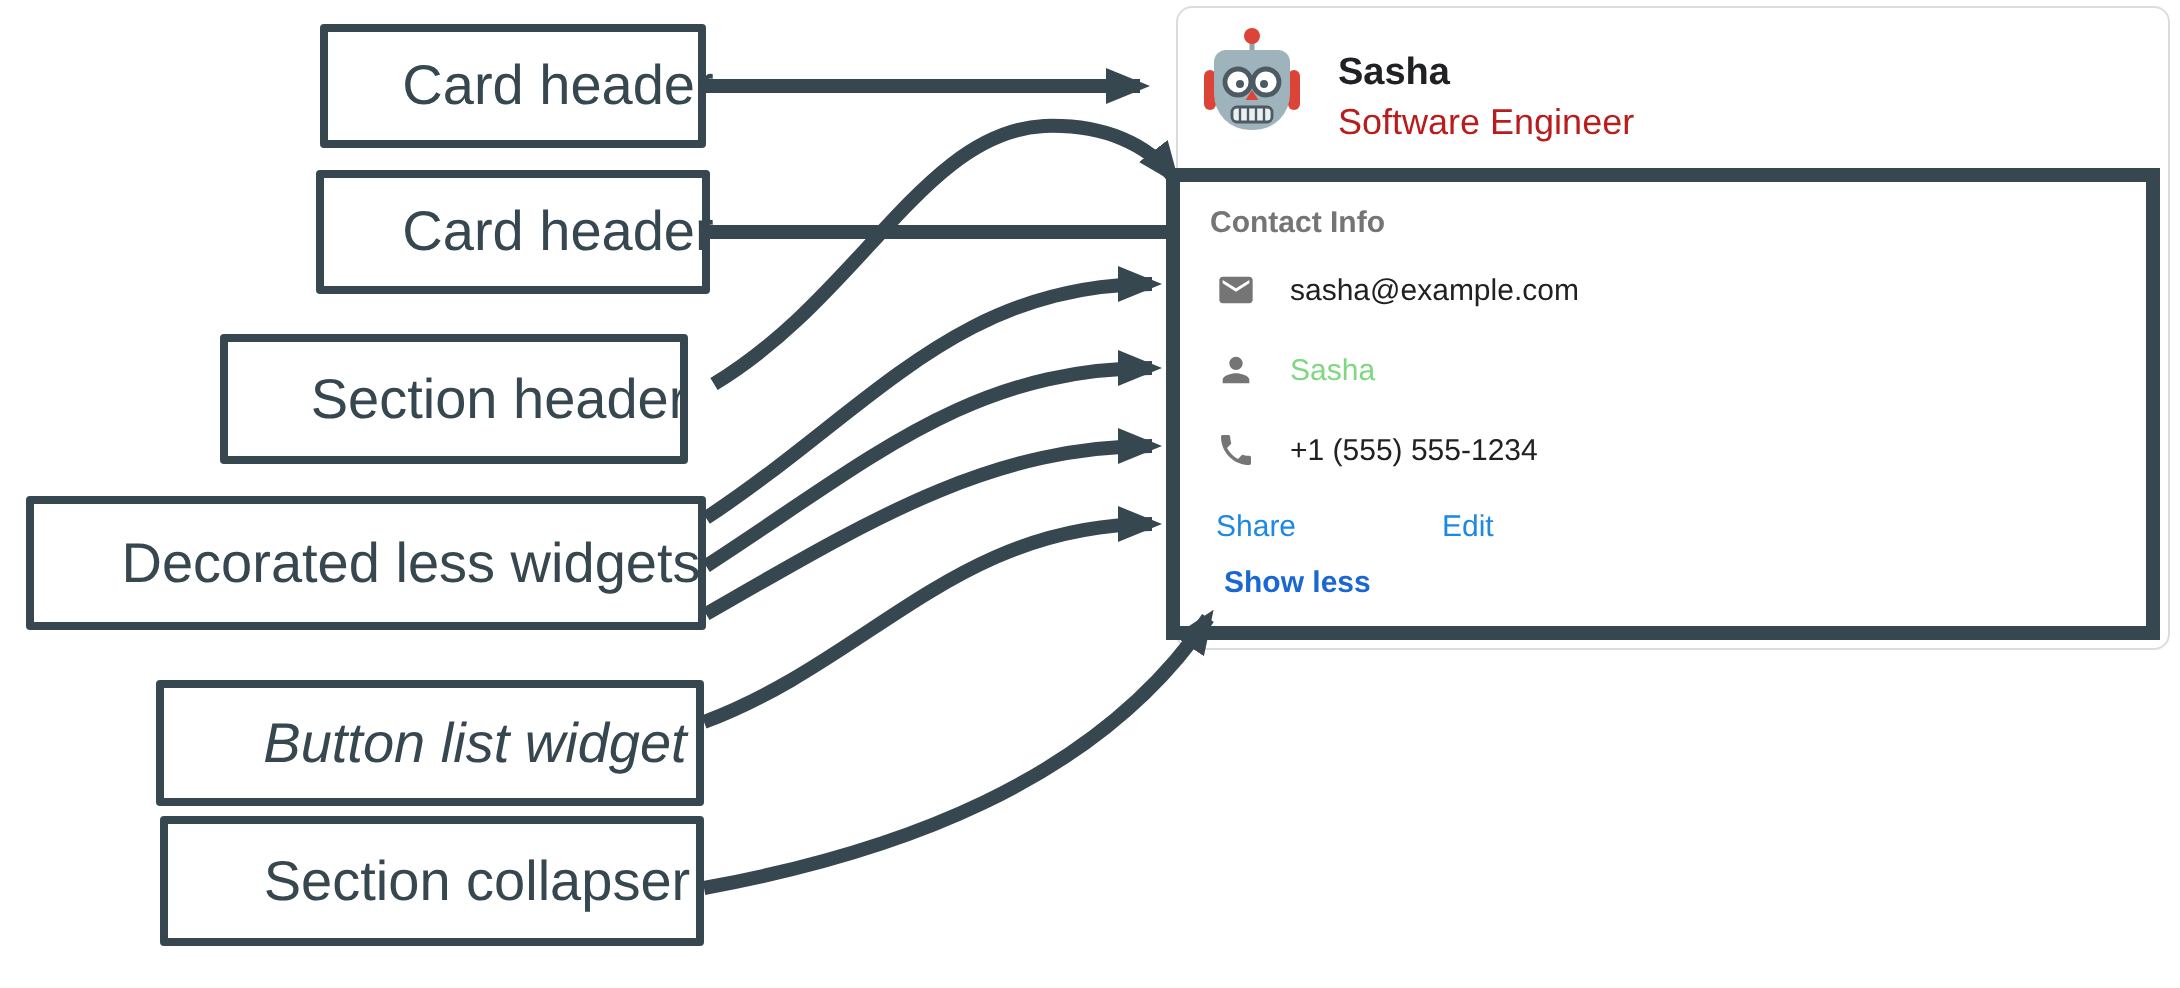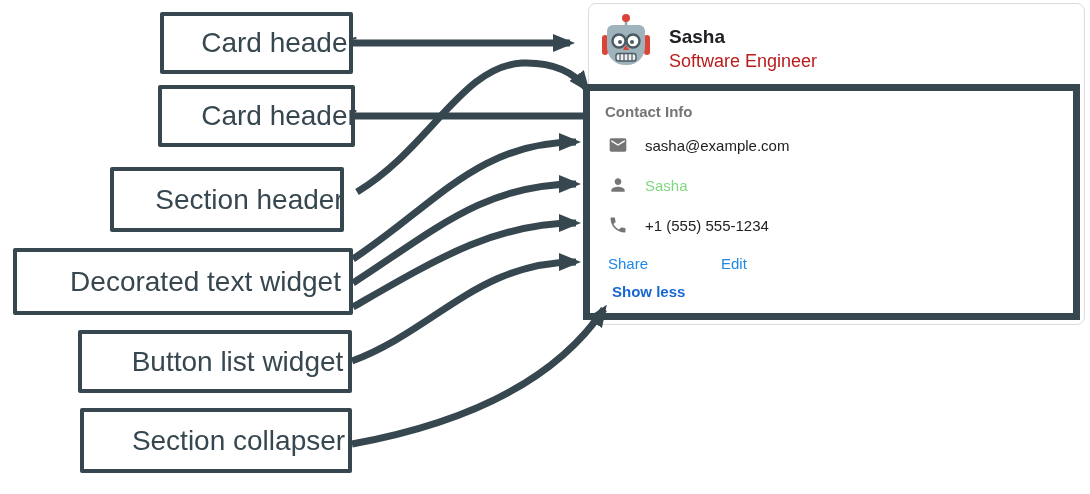--- a/index.html
+++ b/index.html
@@ -93,22 +93,22 @@
 
   <span class="link link-share">Share</span>
   <span class="link link-edit">Edit</span>
   <span class="link link-collapse">Show less</span>
 
   <div class="section-border"></div>
 
   <div class="label-box" style="left:160px;top:12px;width:193px;height:62px;">Card header</div>
   <div class="label-box" style="left:158px;top:85px;width:197px;height:62px;">Card header</div>
   <div class="label-box" style="left:110px;top:167px;width:234px;height:65px;">Section header</div>
-  <div class="label-box" style="left:13px;top:248px;width:340px;height:67px;">Decorated text widget</div>
-  <div class="label-box" style="left:78px;top:330px;width:274px;height:63px;">Button list widget</div>
+  <div class="label-box" style="left:13px;top:248px;width:340px;height:67px;">Decorated less widgets</div>
+  <div class="label-box" style="left:78px;top:340px;width:274px;height:63px;font-style:italic;">Button list widget</div>
   <div class="label-box" style="left:80px;top:408px;width:272px;height:65px;">Section collapser</div>
 
   <svg id="arrows" width="1090" height="494" viewBox="0 0 1090 494">
     <defs>
       <marker id="ah" markerUnits="userSpaceOnUse" markerWidth="22" markerHeight="18" viewBox="0 0 22 18" refX="17" refY="9" orient="auto">
         <path d="M0,0 L22,9 L0,18 Z" fill="#37474F"></path>
       </marker>
     </defs>
     <g stroke="#37474F" stroke-width="7" fill="none">
       <path d="M 353 43 L 570 43" marker-end="url(#ah)"></path>

